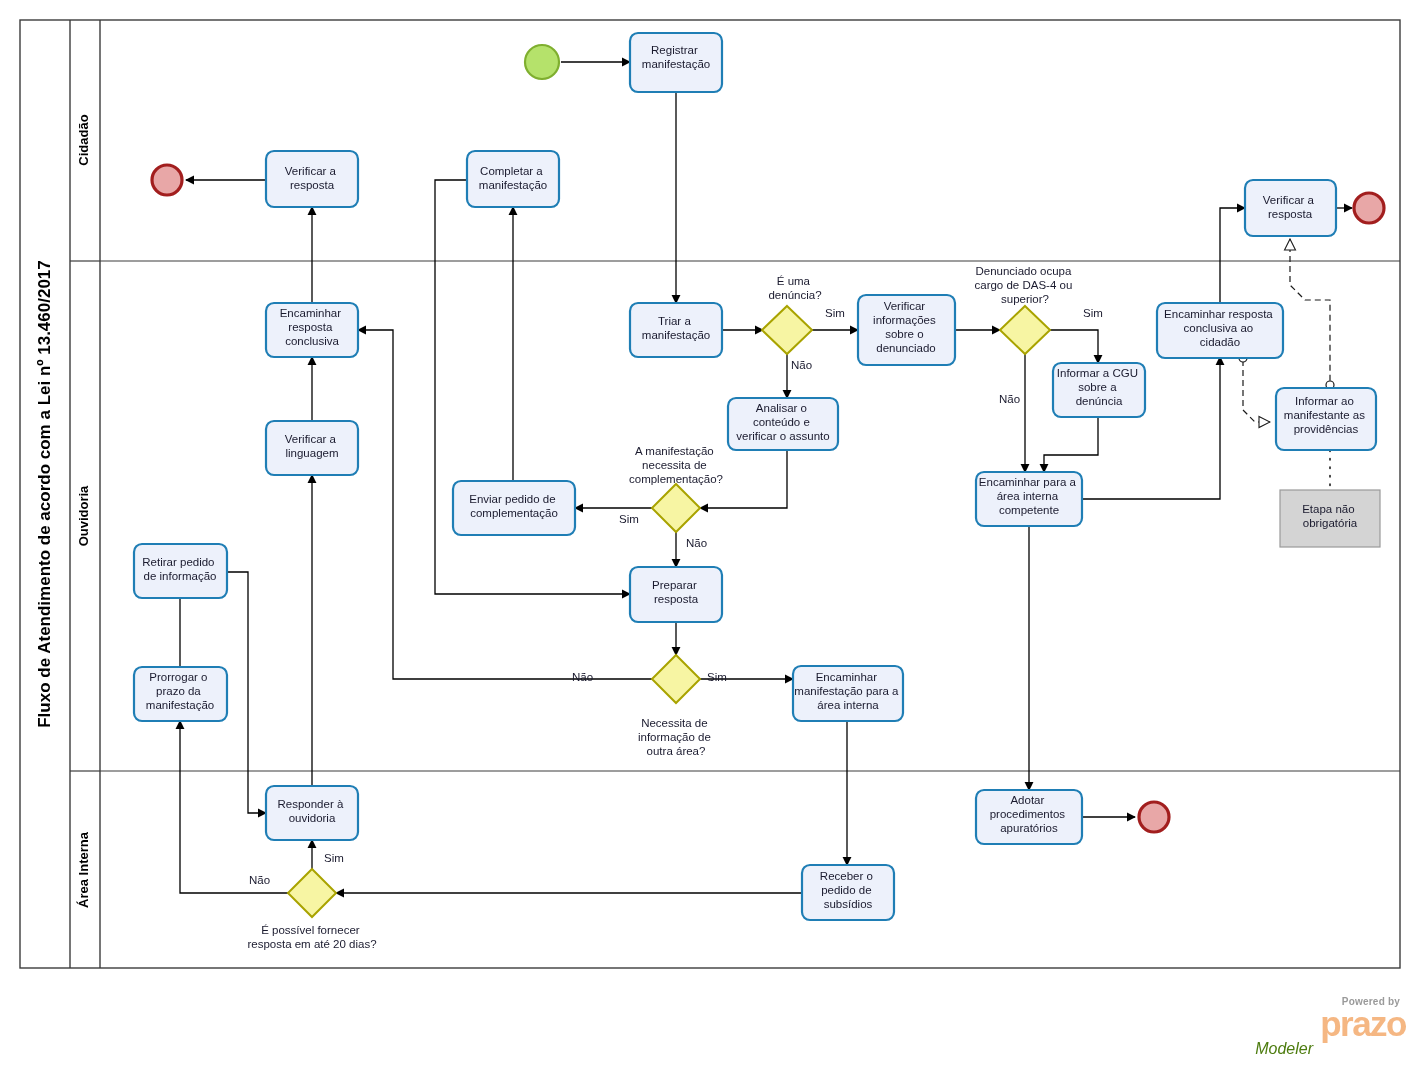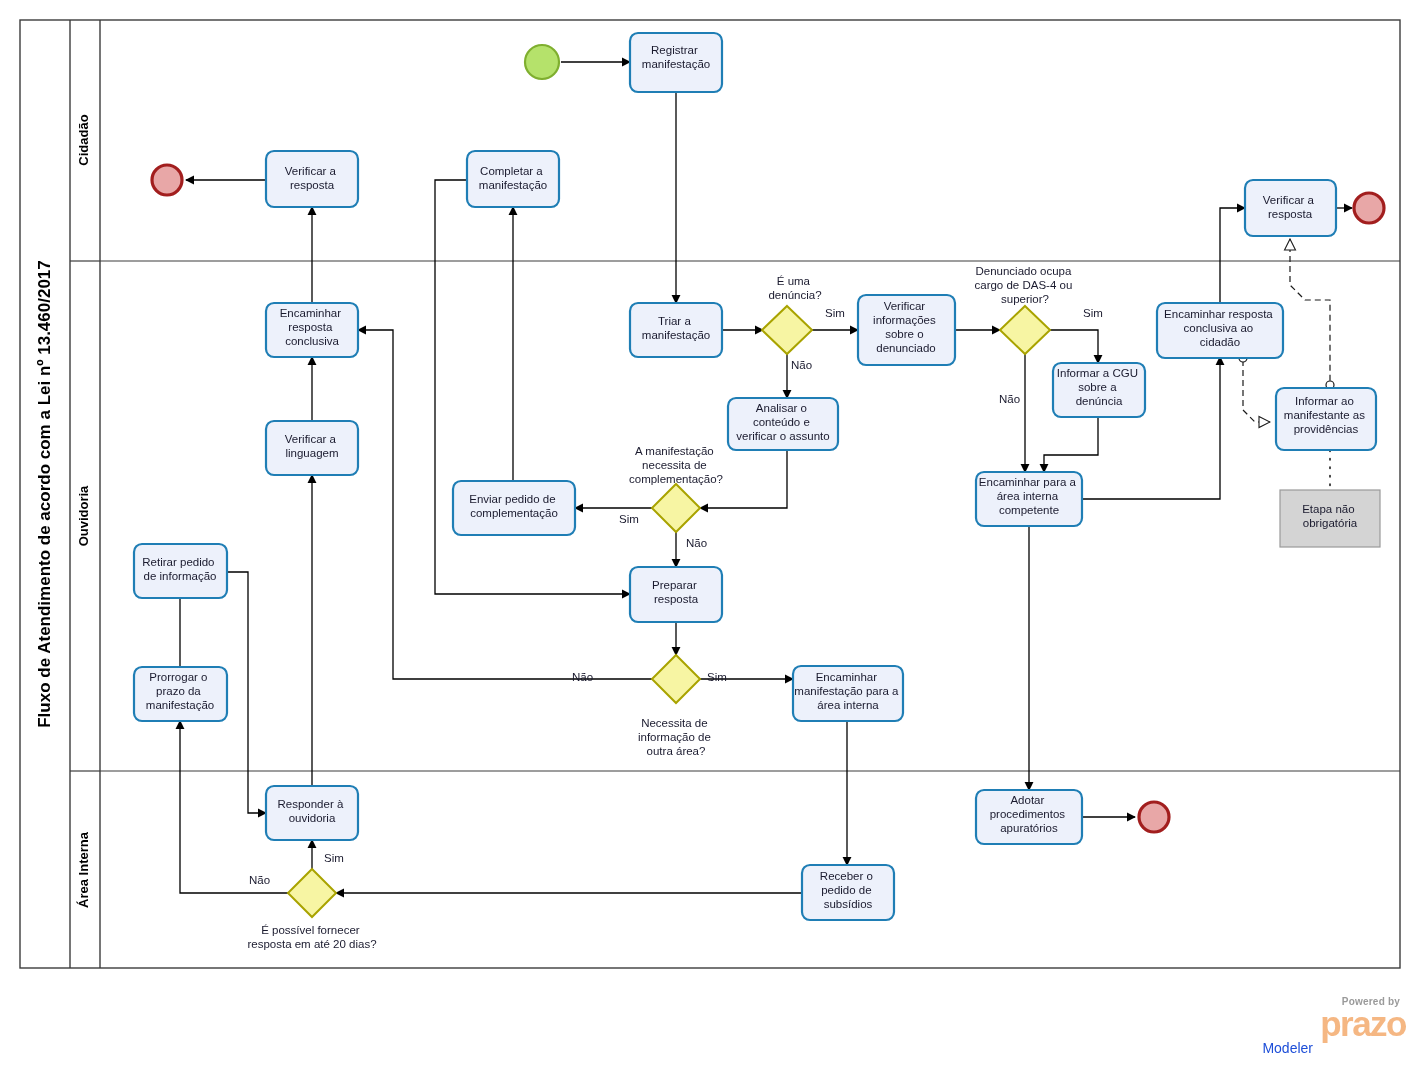--- a/index.html
+++ b/index.html
@@ -11,22 +11,22 @@
   .task-label{font-size:11.5px;}
   .gw-label{font-size:11.5px;}
   .flow-label{font-size:11.5px;}
   .anno-label{font-size:11.5px;}
   .lane-label{font-size:13px;font-weight:bold;fill:#000;}
   .pool-label{font-size:17px;font-weight:bold;fill:#000;}
   .logo-powered{position:absolute;right:18px;top:996px;font-size:10px;color:#9a9a9a;
      font-family:"Liberation Sans",sans-serif;font-weight:bold;letter-spacing:.2px;}
   .logo-bizagi{position:absolute;right:12px;top:1006px;font-size:35px;color:#F5B783;
      font-family:"Liberation Sans",sans-serif;font-weight:bold;letter-spacing:-1.5px;line-height:1;}
-  .logo-modeler{position:absolute;right:105px;top:1040px;font-size:14px;color:#1d4ed8;
-     font-family:"Liberation Sans",sans-serif;}
+  .logo-modeler{position:absolute;right:105px;top:1040px;font-size:16px;color:#4d7c0f;
+     font-family:"Liberation Sans",sans-serif;font-style:italic;}
 </style>
 </head>
 <body>
 
 <div id="stage">
 
 <svg id="diagram" viewBox="0 0 1418 1067">
   <defs>
     <marker id="arrow" viewBox="0 0 10 10" refX="9" refY="5" markerWidth="7" markerHeight="7" orient="auto-start-reverse">
       <path d="M0,0 L10,5 L0,10 z" fill="#000"></path>

